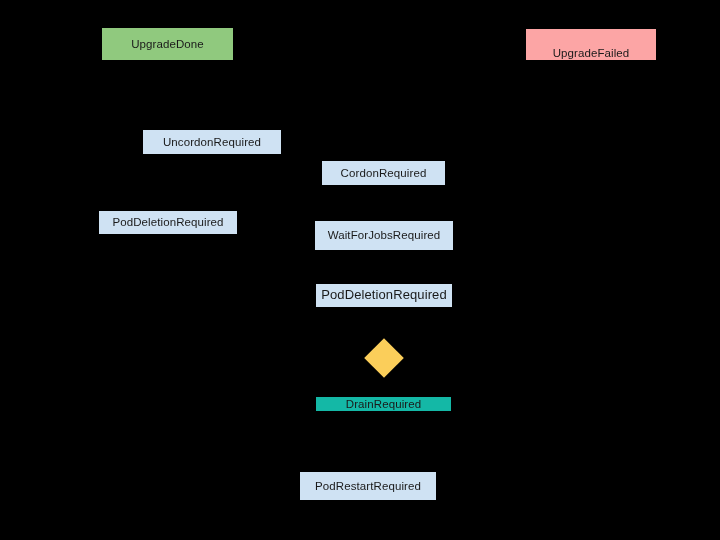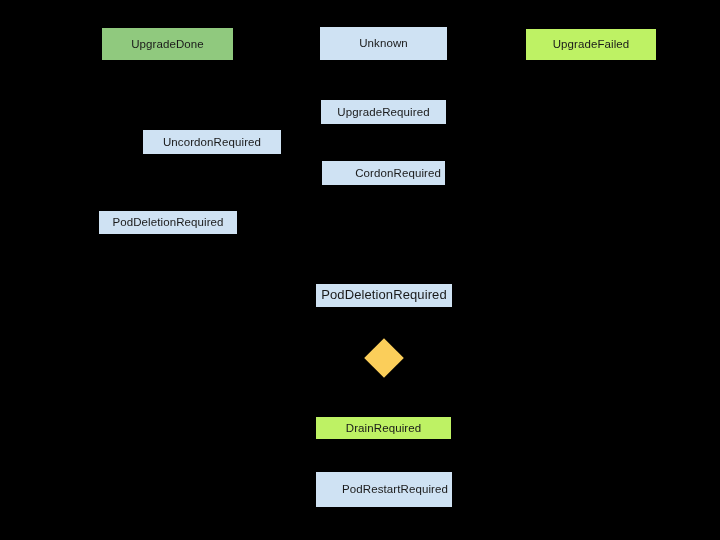--- a/index.html
+++ b/index.html
@@ -41,41 +41,38 @@
     transform: rotate(45deg);
   }
 </style>
 </head>
 <body>
 
 <div id="canvas" style="width: 720px; height: 540px; background: rgb(0, 0, 0);">
     <div class="node" style="left: 102px; top: 28px; width: 131px; height: 32px; background: rgb(144, 201, 126); font-size: 11.5px; color: rgb(26, 26, 26);">
       <span class="node-label">UpgradeDone</span>
     </div>
-    <div class="node" style="left: 320px; top: 27px; width: 127px; height: 33px; background: rgb(207, 226, 243); font-size: 11.5px; color: rgb(26, 26, 26);">
-      <span class="node-label">Unknown</span>
-    </div>
-    <div class="node" style="left: 526px; top: 29px; width: 130px; height: 31px; background: #bef264; font-size: 11.5px; color: rgb(26, 26, 26);">
+    <div class="node" style="left: 526px; top: 29px; width: 130px; height: 31px; background: #fca5a5; font-size: 11.5px; color: rgb(26, 26, 26); align-items: flex-end;">
       <span class="node-label">UpgradeFailed</span>
-    </div>
-    <div class="node" style="left: 321px; top: 100px; width: 125px; height: 24px; background: rgb(207, 226, 243); font-size: 11.5px; color: rgb(26, 26, 26);">
-      <span class="node-label">UpgradeRequired</span>
     </div>
     <div class="node" style="left: 99px; top: 130px; width: 138px; height: 24px; background: rgb(207, 226, 243); font-size: 11.5px; color: rgb(26, 26, 26); margin-left: 44px;">
       <span class="node-label">UncordonRequired</span>
     </div>
-    <div class="node" style="left: 322px; top: 161px; width: 123px; height: 24px; background: rgb(207, 226, 243); font-size: 11.5px; color: rgb(26, 26, 26); justify-content: flex-end;">
+    <div class="node" style="left: 322px; top: 161px; width: 123px; height: 24px; background: rgb(207, 226, 243); font-size: 11.5px; color: rgb(26, 26, 26);">
       <span class="node-label">CordonRequired</span>
     </div>
     <div class="node" style="left: 99px; top: 211px; width: 138px; height: 23px; background: rgb(207, 226, 243); font-size: 11.5px; color: rgb(26, 26, 26);">
       <span class="node-label">PodDeletionRequired</span>
     </div>
+    <div class="node" style="left: 315px; top: 221px; width: 138px; height: 29px; background: rgb(207, 226, 243); font-size: 11.5px; color: rgb(26, 26, 26);">
+      <span class="node-label">WaitForJobsRequired</span>
+    </div>
     <div class="node" style="left: 316px; top: 284px; width: 136px; height: 23px; background: rgb(207, 226, 243); font-size: 13px; color: rgb(26, 26, 26);">
       <span class="node-label">PodDeletionRequired</span>
     </div>
     <div class="diamond" style="left: 370px; top: 344px; width: 28px; height: 28px; background: rgb(251, 206, 90);"></div>
-    <div class="node" style="left: 316px; top: 417px; width: 135px; height: 22px; background: #bef264; font-size: 11.5px; color: rgb(26, 26, 26);">
+    <div class="node" style="left: 316px; top: 397px; width: 135px; height: 14px; background: #14b8a6; font-size: 11.5px; color: rgb(26, 26, 26);">
       <span class="node-label">DrainRequired</span>
     </div>
-    <div class="node" style="left: 316px; top: 472px; width: 136px; height: 35px; background: rgb(207, 226, 243); font-size: 11.5px; color: rgb(26, 26, 26); justify-content: flex-end;">
+    <div class="node" style="left: 300px; top: 472px; width: 136px; height: 28px; background: rgb(207, 226, 243); font-size: 11.5px; color: rgb(26, 26, 26);">
       <span class="node-label">PodRestartRequired</span>
     </div>
   </div>
 
 </body></html>

